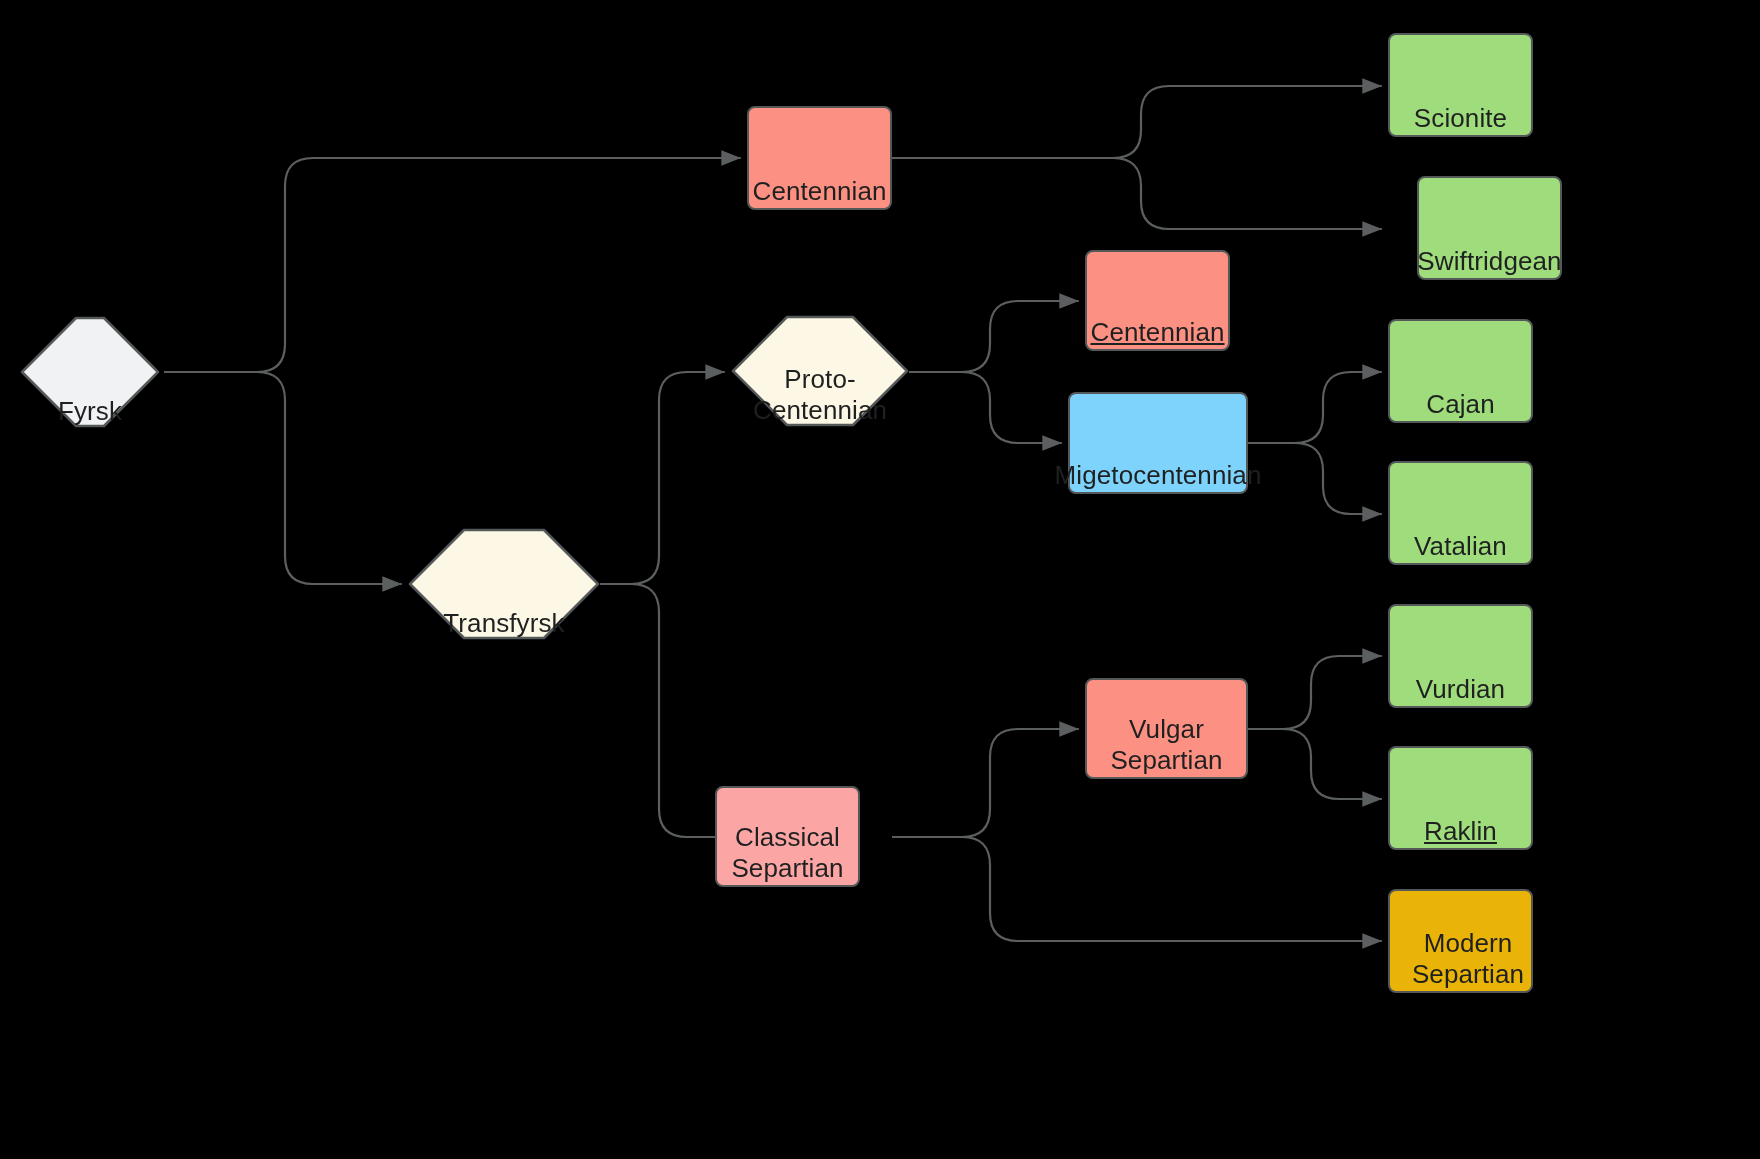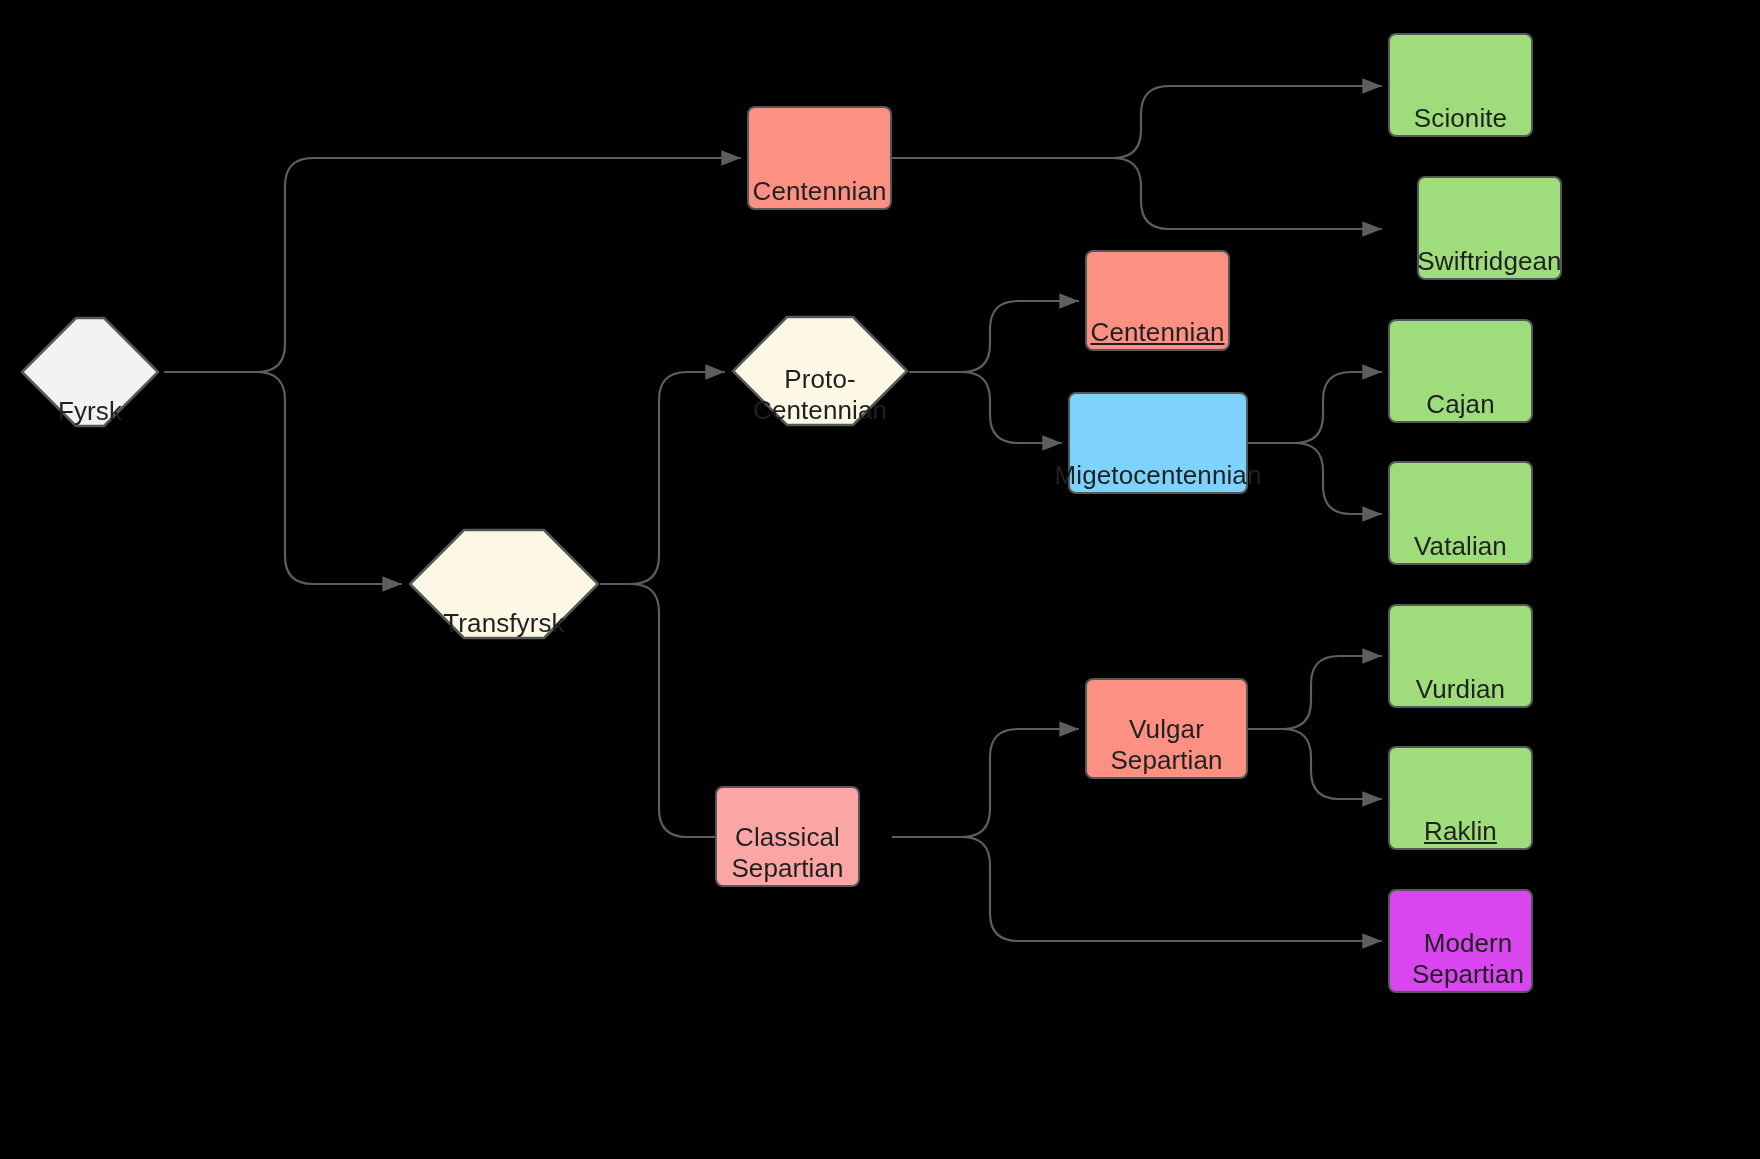--- a/index.html
+++ b/index.html
@@ -144,18 +144,18 @@
       </div>
       <div class="node rect green" style="background: rgb(159, 220, 124); left: 1388px; top: 461px; width: 145px; height: 104px;">
         <span class="label">Vatalian</span>
       </div>
       <div class="node rect green" style="background: rgb(159, 220, 124); left: 1388px; top: 604px; width: 145px; height: 104px;">
         <span class="label">Vurdian</span>
       </div>
       <div class="node rect green" style="background: rgb(159, 220, 124); left: 1388px; top: 746px; width: 145px; height: 104px; text-decoration: underline;">
         <span class="label">Raklin</span>
       </div>
-      <div class="node rect green" style="background: #d946ef; left: 1388px; top: 889px; width: 145px; height: 104px; padding-left: 15px;">
+      <div class="node rect green" style="background: #eab308; left: 1388px; top: 889px; width: 145px; height: 104px; padding-left: 15px;">
         <span class="label">Modern
 Separtian</span>
       </div>
     </div>
 </div>
 
 </body></html>

